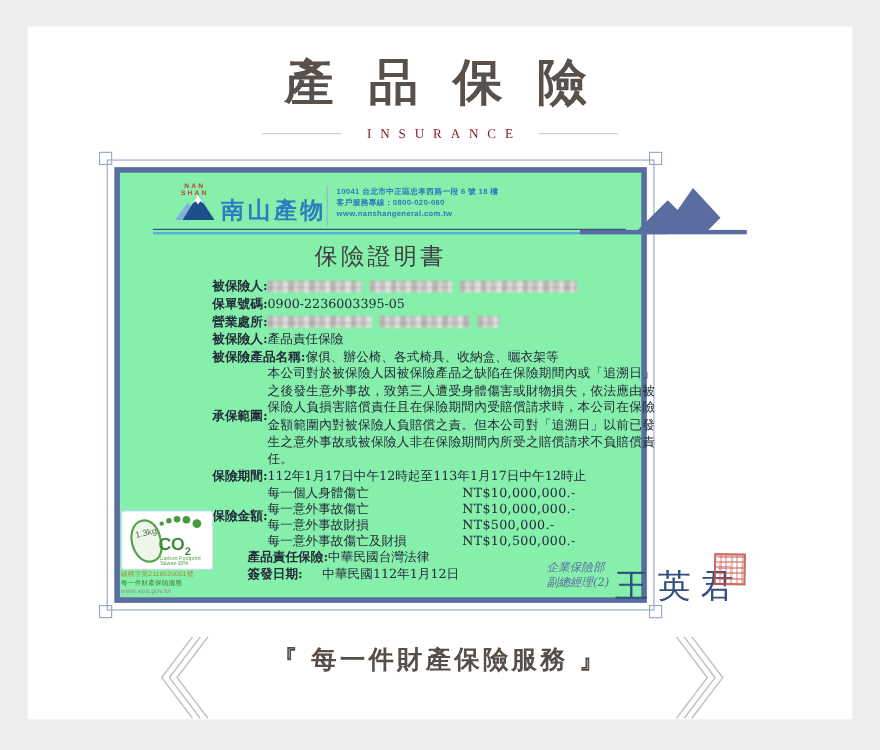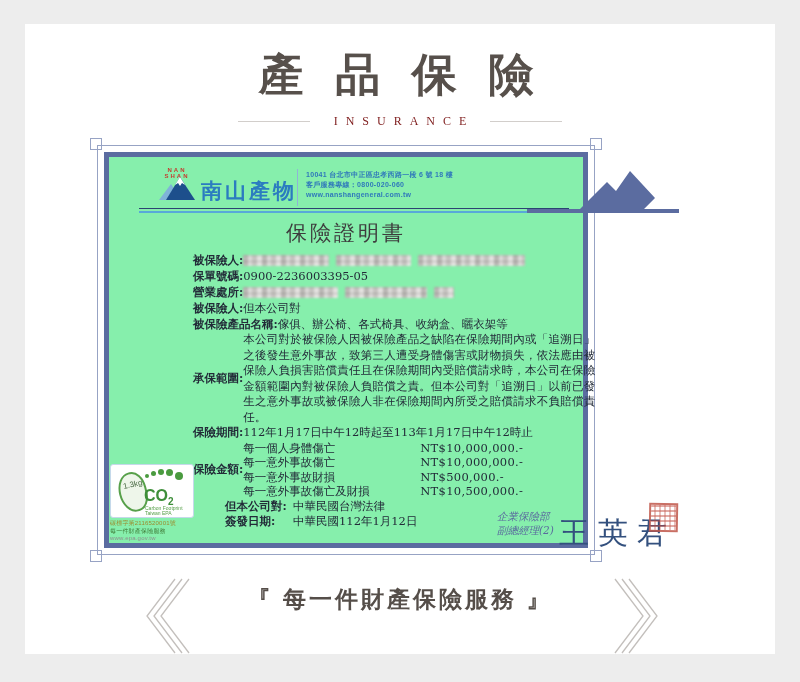--- a/index.html
+++ b/index.html
@@ -158,21 +158,21 @@
           <span class="fval">0900-2236003395-05</span>
         </div>
         <div class="frow">
           <span class="flabel">營業處所:</span>
           <span class="blur w4"></span>
           <span class="blur w5"></span>
           <span class="blur w6"></span>
         </div>
         <div class="frow">
           <span class="flabel">被保險人:</span>
-          <span class="fval">但本公司對</span>
+          <span class="fval">產品責任保險</span>
         </div>
         <div class="frow">
           <span class="flabel">被保險產品名稱:</span>
           <span class="fval">傢俱、辦公椅、各式椅具、收納盒、曬衣架等</span>
         </div>
         <div class="frow scope">
           <span class="flabel">承保範圍:</span>
           <span class="fval">本公司對於被保險人因被保險產品之缺陷在保險期間內或「追溯日」之後發生意外事故，致第三人遭受身體傷害或財物損失，依法應由被保險人負損害賠償責任且在保險期間內受賠償請求時，本公司在保險金額範圍內對被保險人負賠償之責。但本公司對「追溯日」以前已發生之意外事故或被保險人非在保險期間內所受之賠償請求不負賠償責任。</span>
         </div>
         <div class="frow period-row">
@@ -194,21 +194,21 @@
               <span class="aitem">每一意外事故財損</span>
               <span class="aval">NT$500,000.-</span>
             </div>
             <div class="arow">
               <span class="aitem">每一意外事故傷亡及財損</span>
               <span class="aval">NT$10,500,000.-</span>
             </div>
           </div>
         </div>
         <div class="frow indent">
-          <span class="flabel">但本公司對:</span>
+          <span class="flabel">產品責任保險:</span>
           <span class="fval">中華民國台灣法律</span>
         </div>
         <div class="frow indent">
           <span class="flabel">簽發日期:</span>
           <span class="fval">中華民國112年1月12日</span>
         </div>
       </div>
 
       <div class="signature">
         <div class="sig-dept">

